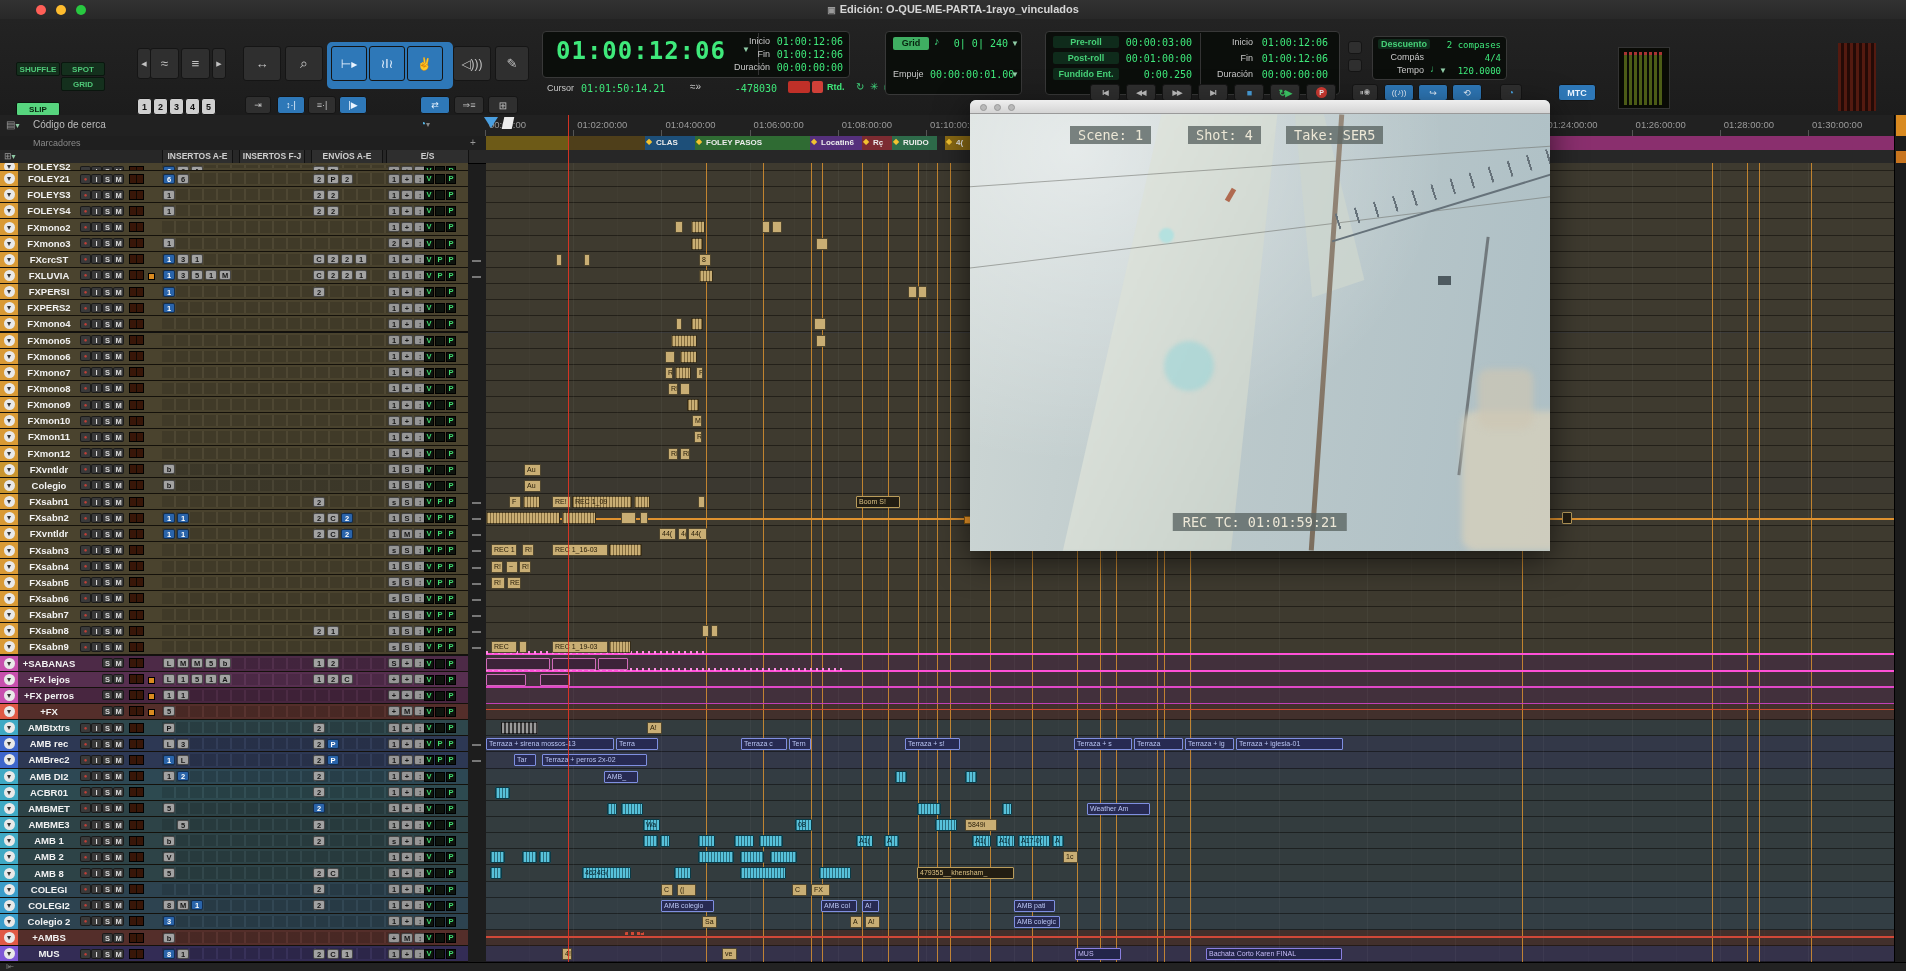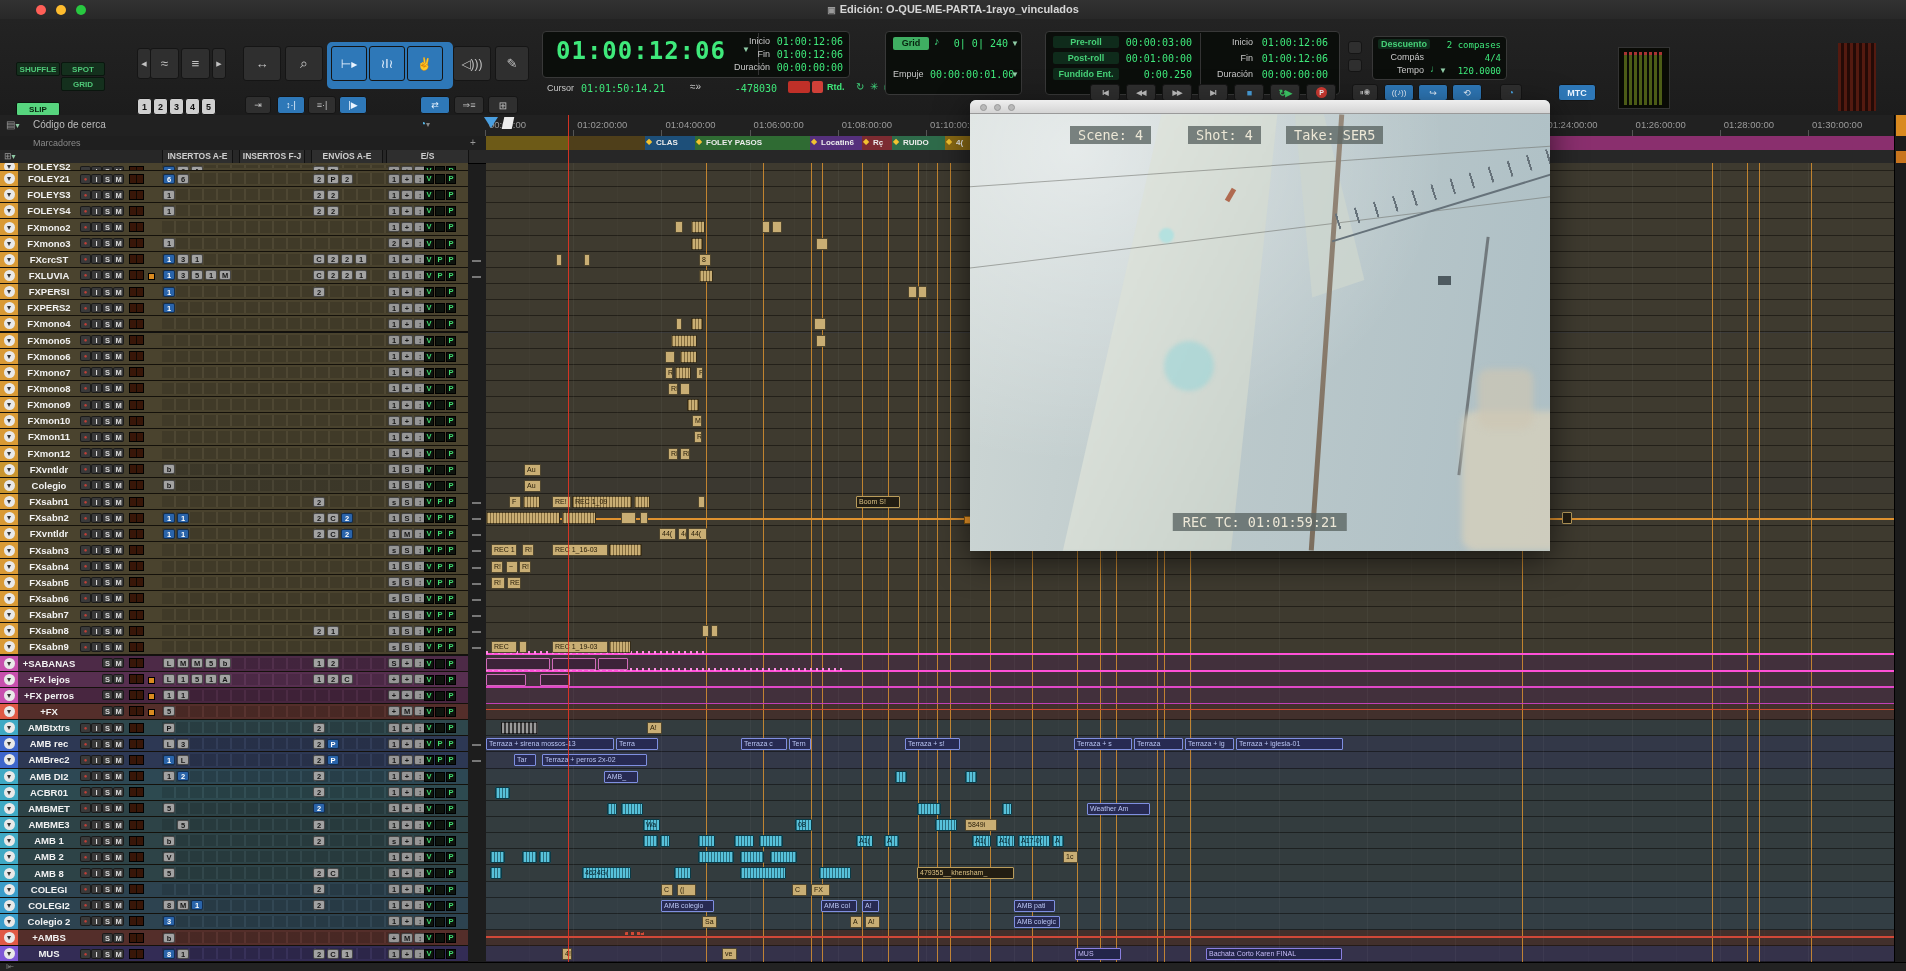--- a/index.html
+++ b/index.html
@@ -348,21 +348,21 @@
         <div class="mseg" style="left: 0px; width: 82px; background: rgb(109, 90, 23);"></div>
         <div class="mseg" style="left: 82px; width: 77px; background: rgb(79, 63, 26);"></div>
         <div class="mseg" style="left: 159px; width: 50px; background: rgb(29, 79, 121);">CLAS</div>
         <div class="mdia" style="left: 160px;">◆</div>
         <div class="mseg" style="left: 209px; width: 115px; background: rgb(47, 107, 51);">FOLEY PASOS</div>
         <div class="mdia" style="left: 210px;">◆</div>
         <div class="mseg" style="left: 324px; width: 52px; background: rgb(85, 48, 124);">Locatin6</div>
         <div class="mdia" style="left: 325px;">◆</div>
         <div class="mseg" style="left: 376px; width: 30px; background: rgb(124, 43, 49);">Rç</div>
         <div class="mdia" style="left: 377px;">◆</div>
-        <div class="mseg" style="left: 406px; width: 53px; background: rgb(46, 107, 74);">RUIDO</div>
+        <div class="mseg" style="left: 406px; width: 45px; background: rgb(46, 107, 74);">RUIDO</div>
         <div class="mdia" style="left: 407px;">◆</div>
         <div class="mseg" style="left: 459px; width: 80px; background: rgb(138, 106, 20);">4(</div>
         <div class="mdia" style="left: 460px;">◆</div>
         <div class="mseg" style="left: 539px; width: 525px; background: rgb(109, 90, 23);"></div>
         <div class="mseg" style="left: 1064px; width: 344px; background: rgb(138, 47, 110);"></div>
       </div>
   </div>
 
   <div id="headerbar">
     <span style="position:absolute;left:4px;top:1px;color:#9a9a9a;font-size:9px;">⊞<span class="caret">▾</span></span>
@@ -1611,21 +1611,21 @@
       <div class="pole"></div>
       <div class="pin"></div>
       <div class="boom"></div>
       <div class="boomline"></div>
       <div class="mast"></div>
       <div class="mastbox"></div>
       <div class="flare1"></div>
       <div class="flare2"></div>
       <div class="knit"></div>
       <div class="knit2"></div>
-      <div class="vtag" style="left:100px;">Scene: 4</div>
+      <div class="vtag" style="left:100px;">Scene: 1</div>
       <div class="vtag" style="left:218px;">Shot: 4</div>
       <div class="vtag" style="left:316px;">Take: SER5</div>
       <div id="vrec">REC TC: 01:01:59:21</div>
     </div>
   </div>
 
   <div id="rightbar">
     <div id="rb-orange"></div>
     <div id="rb-sq"></div>
   </div>

